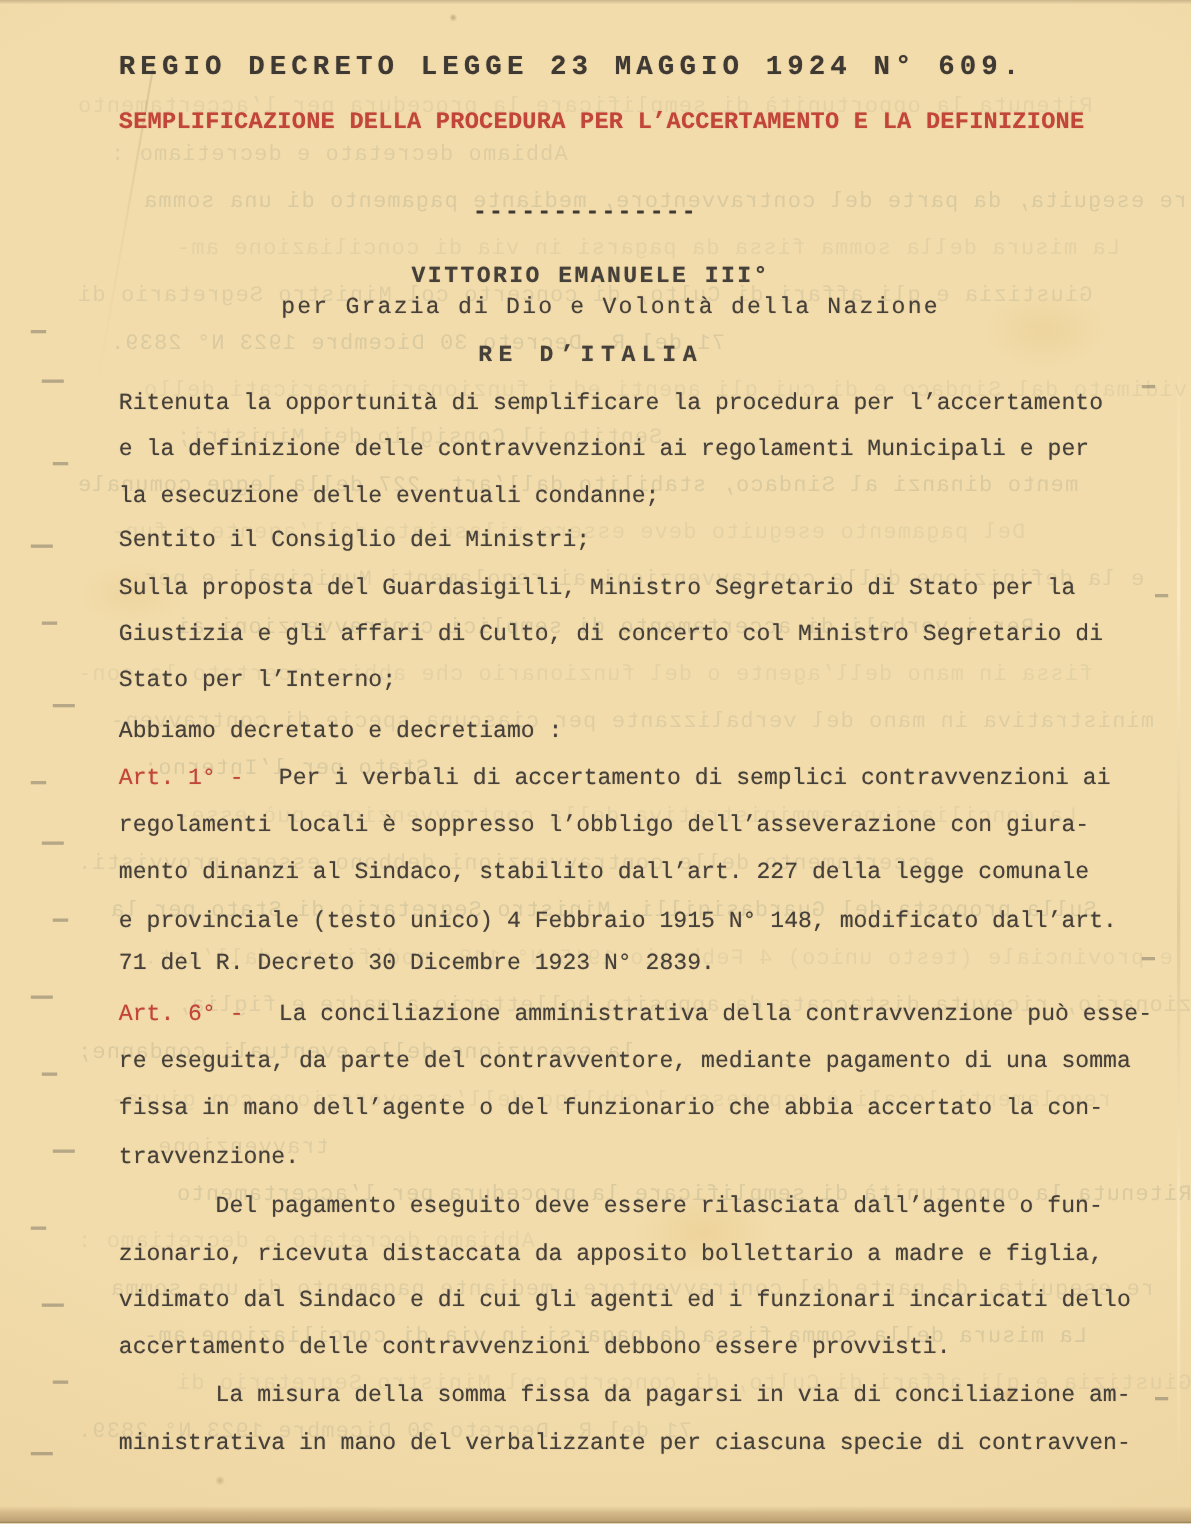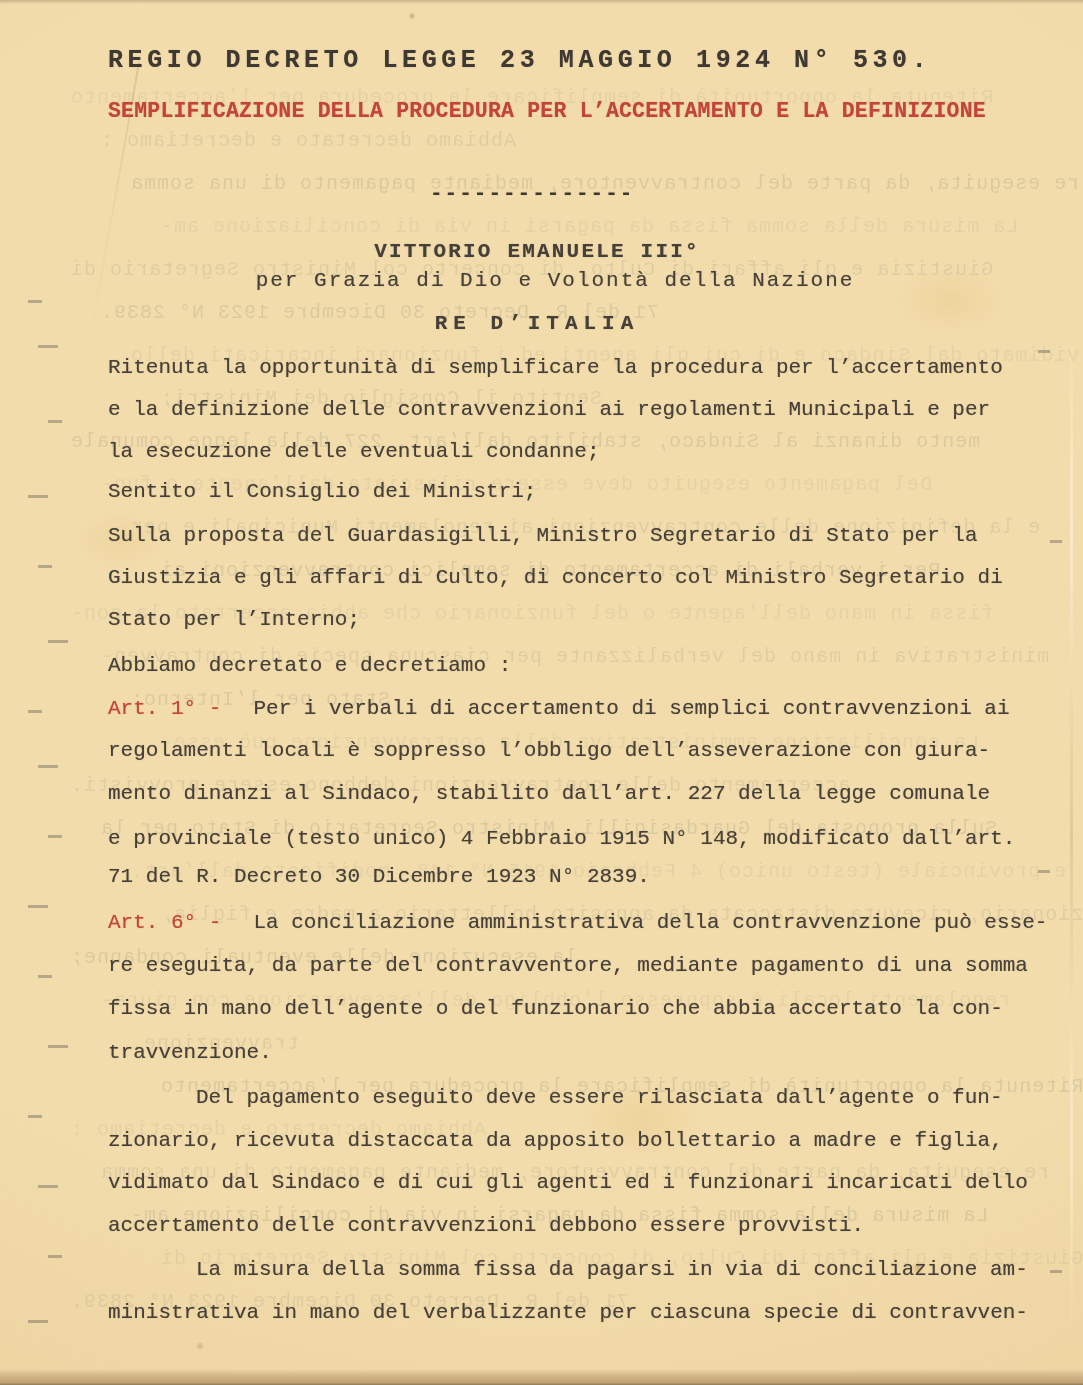--- a/index.html
+++ b/index.html
@@ -101,21 +101,21 @@
       <div class="mark" style="top: 1115px; left: 28px; width: 14px;"></div>
       <div class="mark" style="top: 1185px; left: 38px; width: 20px;"></div>
       <div class="mark" style="top: 1255px; left: 48px; width: 14px;"></div>
       <div class="mark" style="top: 1320px; left: 28px; width: 20px;"></div>
       <div class="mark" style="top: 350px; left: 1038px; width: 12px;"></div>
       <div class="mark" style="top: 540px; left: 1050px; width: 12px;"></div>
       <div class="mark" style="top: 870px; left: 1038px; width: 12px;"></div>
       <div class="mark" style="top: 1270px; left: 1050px; width: 12px;"></div>
     </div>
 
-  <div class="line title-line" style="top:46px">REGIO DECRETO LEGGE 23 MAGGIO 1924 N° 530.</div>
+  <div class="line title-line" style="top:46px">REGIO DECRETO LEGGE 23 MAGGIO 1924 N° 609.</div>
 
   <div class="line red red-heading" style="top:99px">SEMPLIFICAZIONE DELLA PROCEDURA PER L’ACCERTAMENTO E LA DEFINIZIONE</div>
 
   <div class="line separator" style="top:182px">--------------</div>
 
   <div class="line centered king-name" style="top:240px">VITTORIO EMANUELE III°</div>
   <div class="line centered grace" style="top:269px">per Grazia di Dio e Volontà della Nazione</div>
   <div class="line centered king-title" style="top:312px">RE D’ITALIA</div>
 
   <div class="line" style="top:356px">Ritenuta la opportunità di semplificare la procedura per l’accertamento</div>

